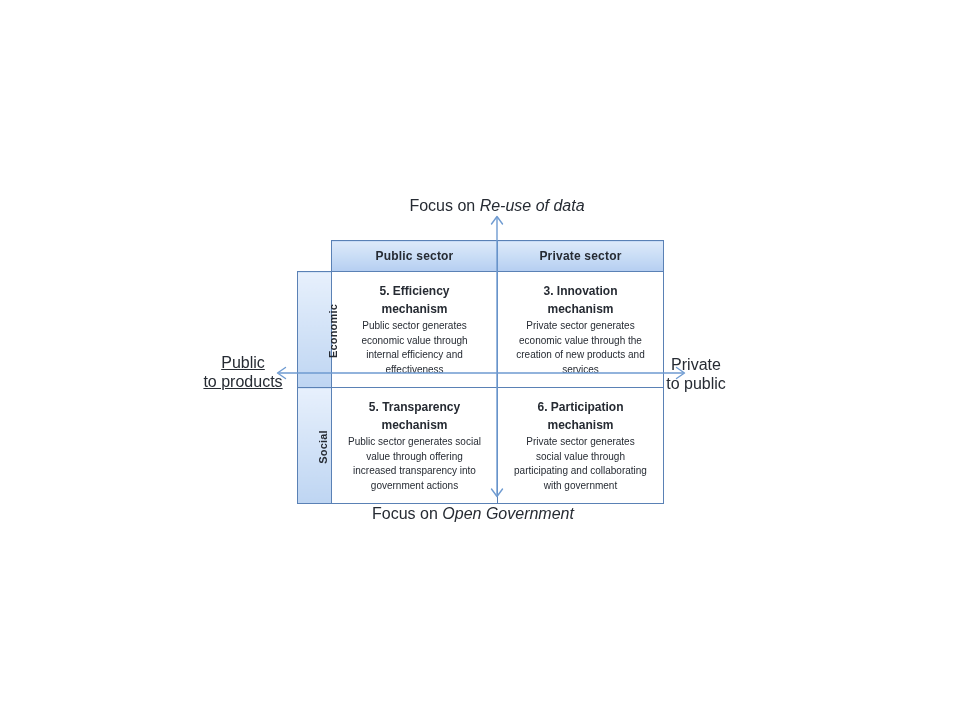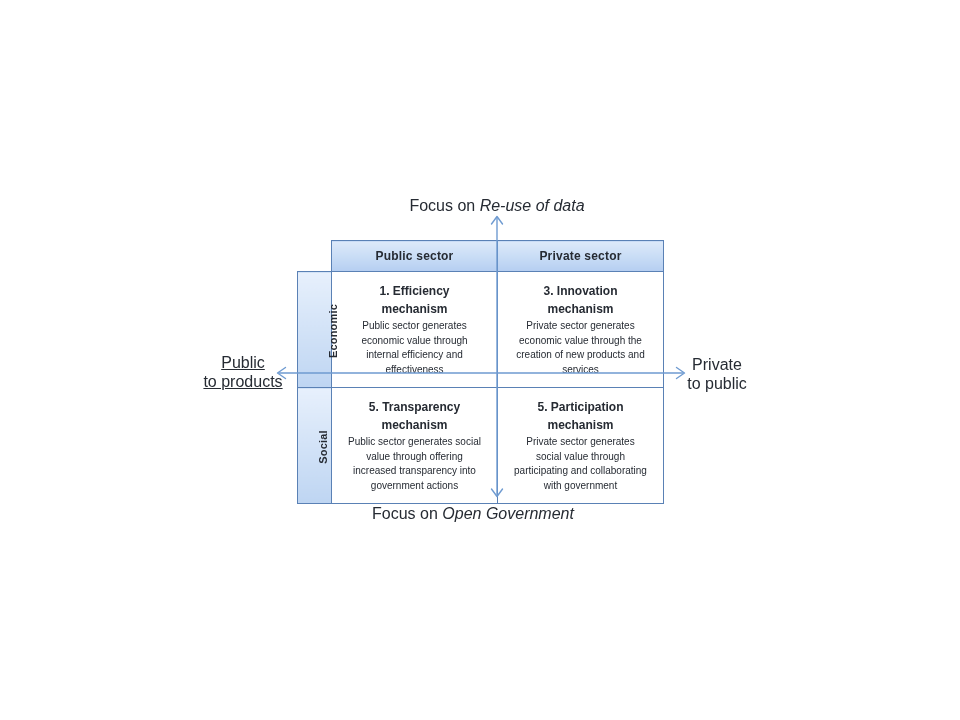--- a/index.html
+++ b/index.html
@@ -76,21 +76,21 @@
   
   .axis-label{
     font-size:16px;
     text-align:center;
     line-height:19px;
   }
   .axis-label .em{font-style:italic;}
   #top-axis{left:380px;top:196px;width:234px;}
   #bottom-axis{left:356px;top:504px;width:234px;}
   #left-axis{left:193px;top:353px;width:100px;text-decoration:underline;}
-  #right-axis{left:667px;top:355px;width:100px;}
+  #right-axis{left:646px;top:355px;width:100px;}
 
   
   svg.overlay{
     position:absolute;left:0;top:0;width:960px;height:720px;
     pointer-events:none;
   }
   svg.overlay *{
     stroke:var(--arrow);
     stroke-width:1.4;
     fill:none;
@@ -120,21 +120,21 @@
       <tr>
     <td class="corner"></td>
     <td class="colhead">Public sector</td>
     <td class="colhead">Private sector</td>
   </tr>
   <tr>
     <td class="rowhead"><span class="vert">Economic</span></td>
     <td class="cell">
       <div class="cell-inner">
         <div class="q-title">
-          <div>1. Efficiency</div>
+          <div>5. Efficiency</div>
           <div>mechanism</div>
         </div>
         <div class="q-desc">Public sector generates economic value through internal efficiency and effectiveness</div>
       </div>
     </td>
     <td class="cell">
       <div class="cell-inner">
         <div class="q-title">
           <div>3. Innovation</div>
           <div>mechanism</div>
@@ -150,21 +150,21 @@
         <div class="q-title">
           <div>5. Transparency</div>
           <div>mechanism</div>
         </div>
         <div class="q-desc">Public sector generates social value through offering increased transparency into government actions</div>
       </div>
     </td>
     <td class="cell">
       <div class="cell-inner">
         <div class="q-title">
-          <div>5. Participation</div>
+          <div>6. Participation</div>
           <div>mechanism</div>
         </div>
         <div class="q-desc">Private sector generates social value through participating and collaborating with government</div>
       </div>
     </td>
   </tr>
 </tbody>
   </table>
 
 <svg class="overlay" viewBox="0 0 960 720">

